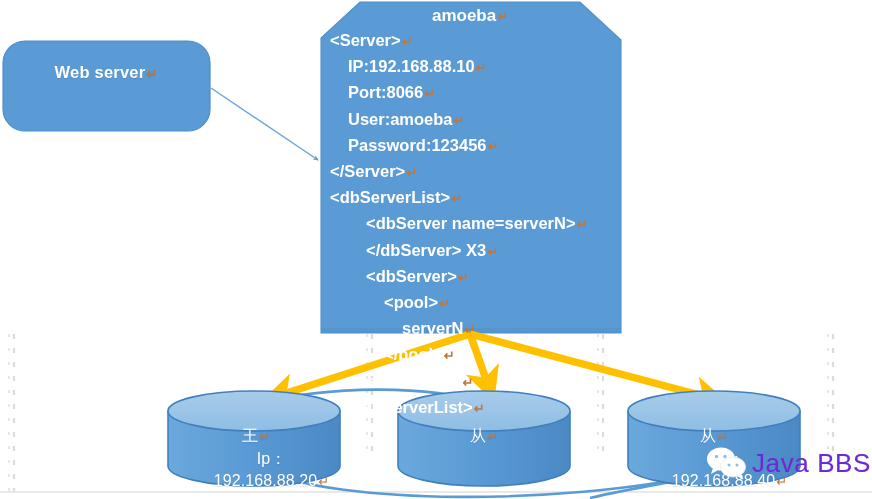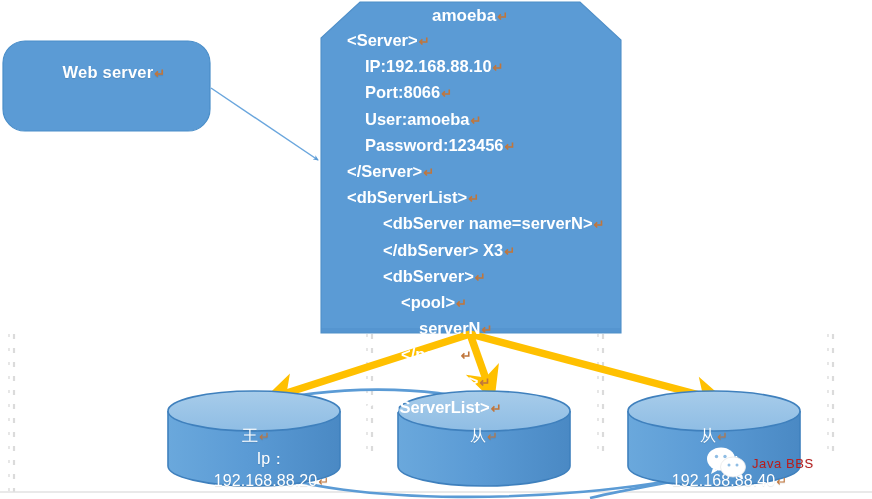--- a/index.html
+++ b/index.html
@@ -26,21 +26,21 @@
   #fg-svg { z-index: 3; pointer-events: none; }
 
   .txt-layer {
     position: absolute;
     z-index: 2;
     font-weight: bold;
   }
 
   
   #callout-text {
-    left: 16px;
+    left: 8px;
     top: 60px;
     width: 196px;
     text-align: center;
     color: #ffffff;
     font-size: 16.5px;
     line-height: 25px;
     letter-spacing: 0.2px;
     text-shadow: 0 1px 1px rgba(0,0,0,0.12);
   }
   .pilcrow {
@@ -54,21 +54,21 @@
   #banner-title {
     left: 330px;
     top: 5px;
     width: 280px;
     text-align: center;
     color: #ffffff;
     font-size: 17px;
     line-height: 22px;
   }
   #banner-lines {
-    left: 347px;
+    left: 330px;
     top: 28px;
     width: 290px;
     color: #ffffff;
     font-size: 16.5px;
     line-height: 24.2px;
     white-space: pre;
   }
   #banner-lines .ln { display: block; }
 
   
@@ -93,22 +93,22 @@
     position: absolute;
     z-index: 4;
     left: 705px;
     top: 446px;
     display: flex;
     align-items: center;
     gap: 5px;
     pointer-events: none;
   }
   #watermark .wm-text {
-    color: #b91c1c;
-    font-size: 13px;
+    color: #6d28d9;
+    font-size: 26px;
     letter-spacing: 0.6px;
     text-shadow: 0 0 1px rgba(120,120,120,0.35);
   }
 </style>
 </head>
 <body>
 
 <div id="canvas">
 
   <svg id="bg-svg" viewBox="0 0 872 499">

